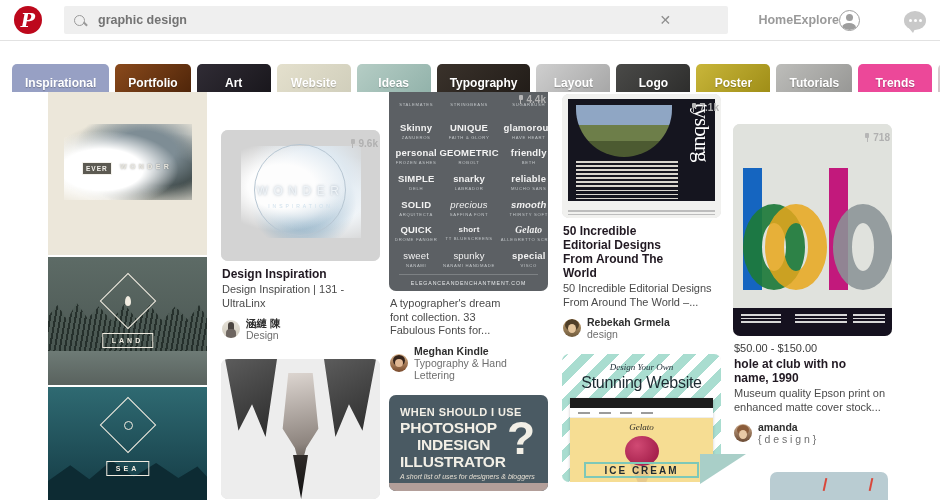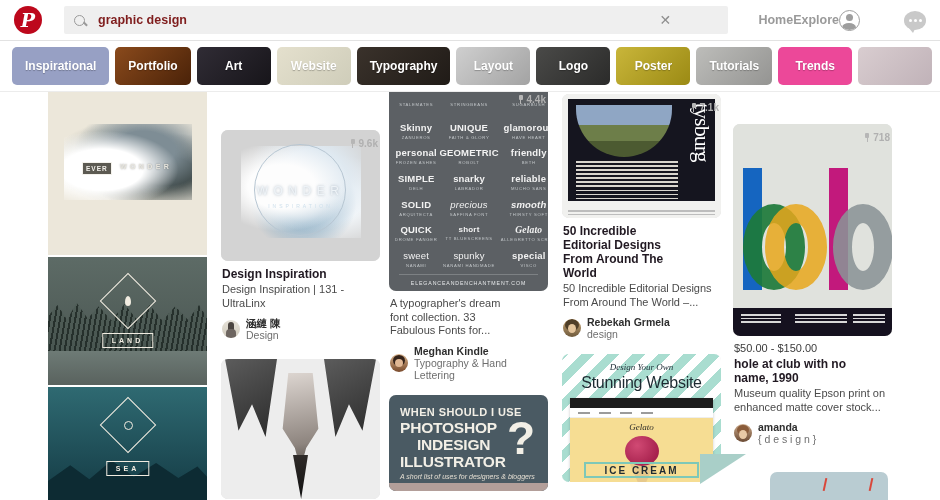--- a/index.html
+++ b/index.html
@@ -48,21 +48,21 @@
   .mag {
     width: 11px; height: 11px; border: 1.6px solid #9a9a9a;
     border-radius: 50%; margin-left: 2px; position: relative; flex: 0 0 auto;
   }
   .mag::after {
     content: ""; position: absolute; width: 5px; height: 1.6px;
     background: #9a9a9a; transform: rotate(45deg);
     right: -4px; bottom: 0px;
   }
   .search-text {
-    margin-left: 13px; font-size: 12.5px; color: #7f1d1d;
+    margin-left: 13px; font-size: 12.5px; color: #737373;
     font-weight: bold;
   }
   .clear-x {
     position: absolute; right: 56px; top: 50%; transform: translateY(-50%);
     width: 14px; height: 14px; color: #8e8e8e; font-size: 14px;
     display: flex; align-items: center; justify-content: center;
     cursor: pointer;
   }
   .allpins {
     position: absolute; right: 0; top: 0; height: 28px;
@@ -102,21 +102,21 @@
   }
   .msg-ic::after{
     content:""; position:absolute; bottom:-3px; left:4px;
     border-left:5px solid transparent; border-right:3px solid transparent;
     border-top:6px solid #c9c9c9;
   }
   .msg-dot { width:3px;height:3px;border-radius:50%;background:#fff; }
 
   
   .chipbar {
-    position: absolute; top: 41px; left: 0;
+    position: absolute; top: 58px; left: 0;
     width: 940px; height: 51px;
     background: #fff;
     display: flex; align-items: center;
     padding-left: 12px; gap: 6px;
     overflow: hidden;
     border-bottom: 1px solid #ececec;
   }
   .chip {
     position: relative; height: 38px; min-width: 74px;
     border-radius: 5px; overflow: hidden;
@@ -394,20 +394,23 @@
       </div>
     <div class="chip" style="background:linear-gradient(135deg,#8a4a1c,#4a2208)">
       <span>Portfolio</span>
       </div>
     <div class="chip" style="background:linear-gradient(135deg,#302c35,#17151a)">
       <span>Art</span>
       </div>
     <div class="chip" style="background:linear-gradient(135deg,#e4e0cd,#cfcdba)">
       <span>Website</span>
       </div>
+    <div class="chip" style="background:linear-gradient(135deg,#b5cdc5,#8fb0a8)">
+      <span>Ideas</span>
+      </div>
     <div class="chip" style="background:linear-gradient(135deg,#3a322b,#201b17)">
       <span>Typography</span>
       </div>
     <div class="chip" style="background:linear-gradient(135deg,#cfcfcf,#a3a3a3)">
       <span>Layout</span>
       </div>
     <div class="chip" style="background:linear-gradient(135deg,#4a4a48,#2b2b2a)">
       <span>Logo</span>
       </div>
     <div class="chip" style="background:linear-gradient(135deg,#c9b63a,#9b8a14)">

